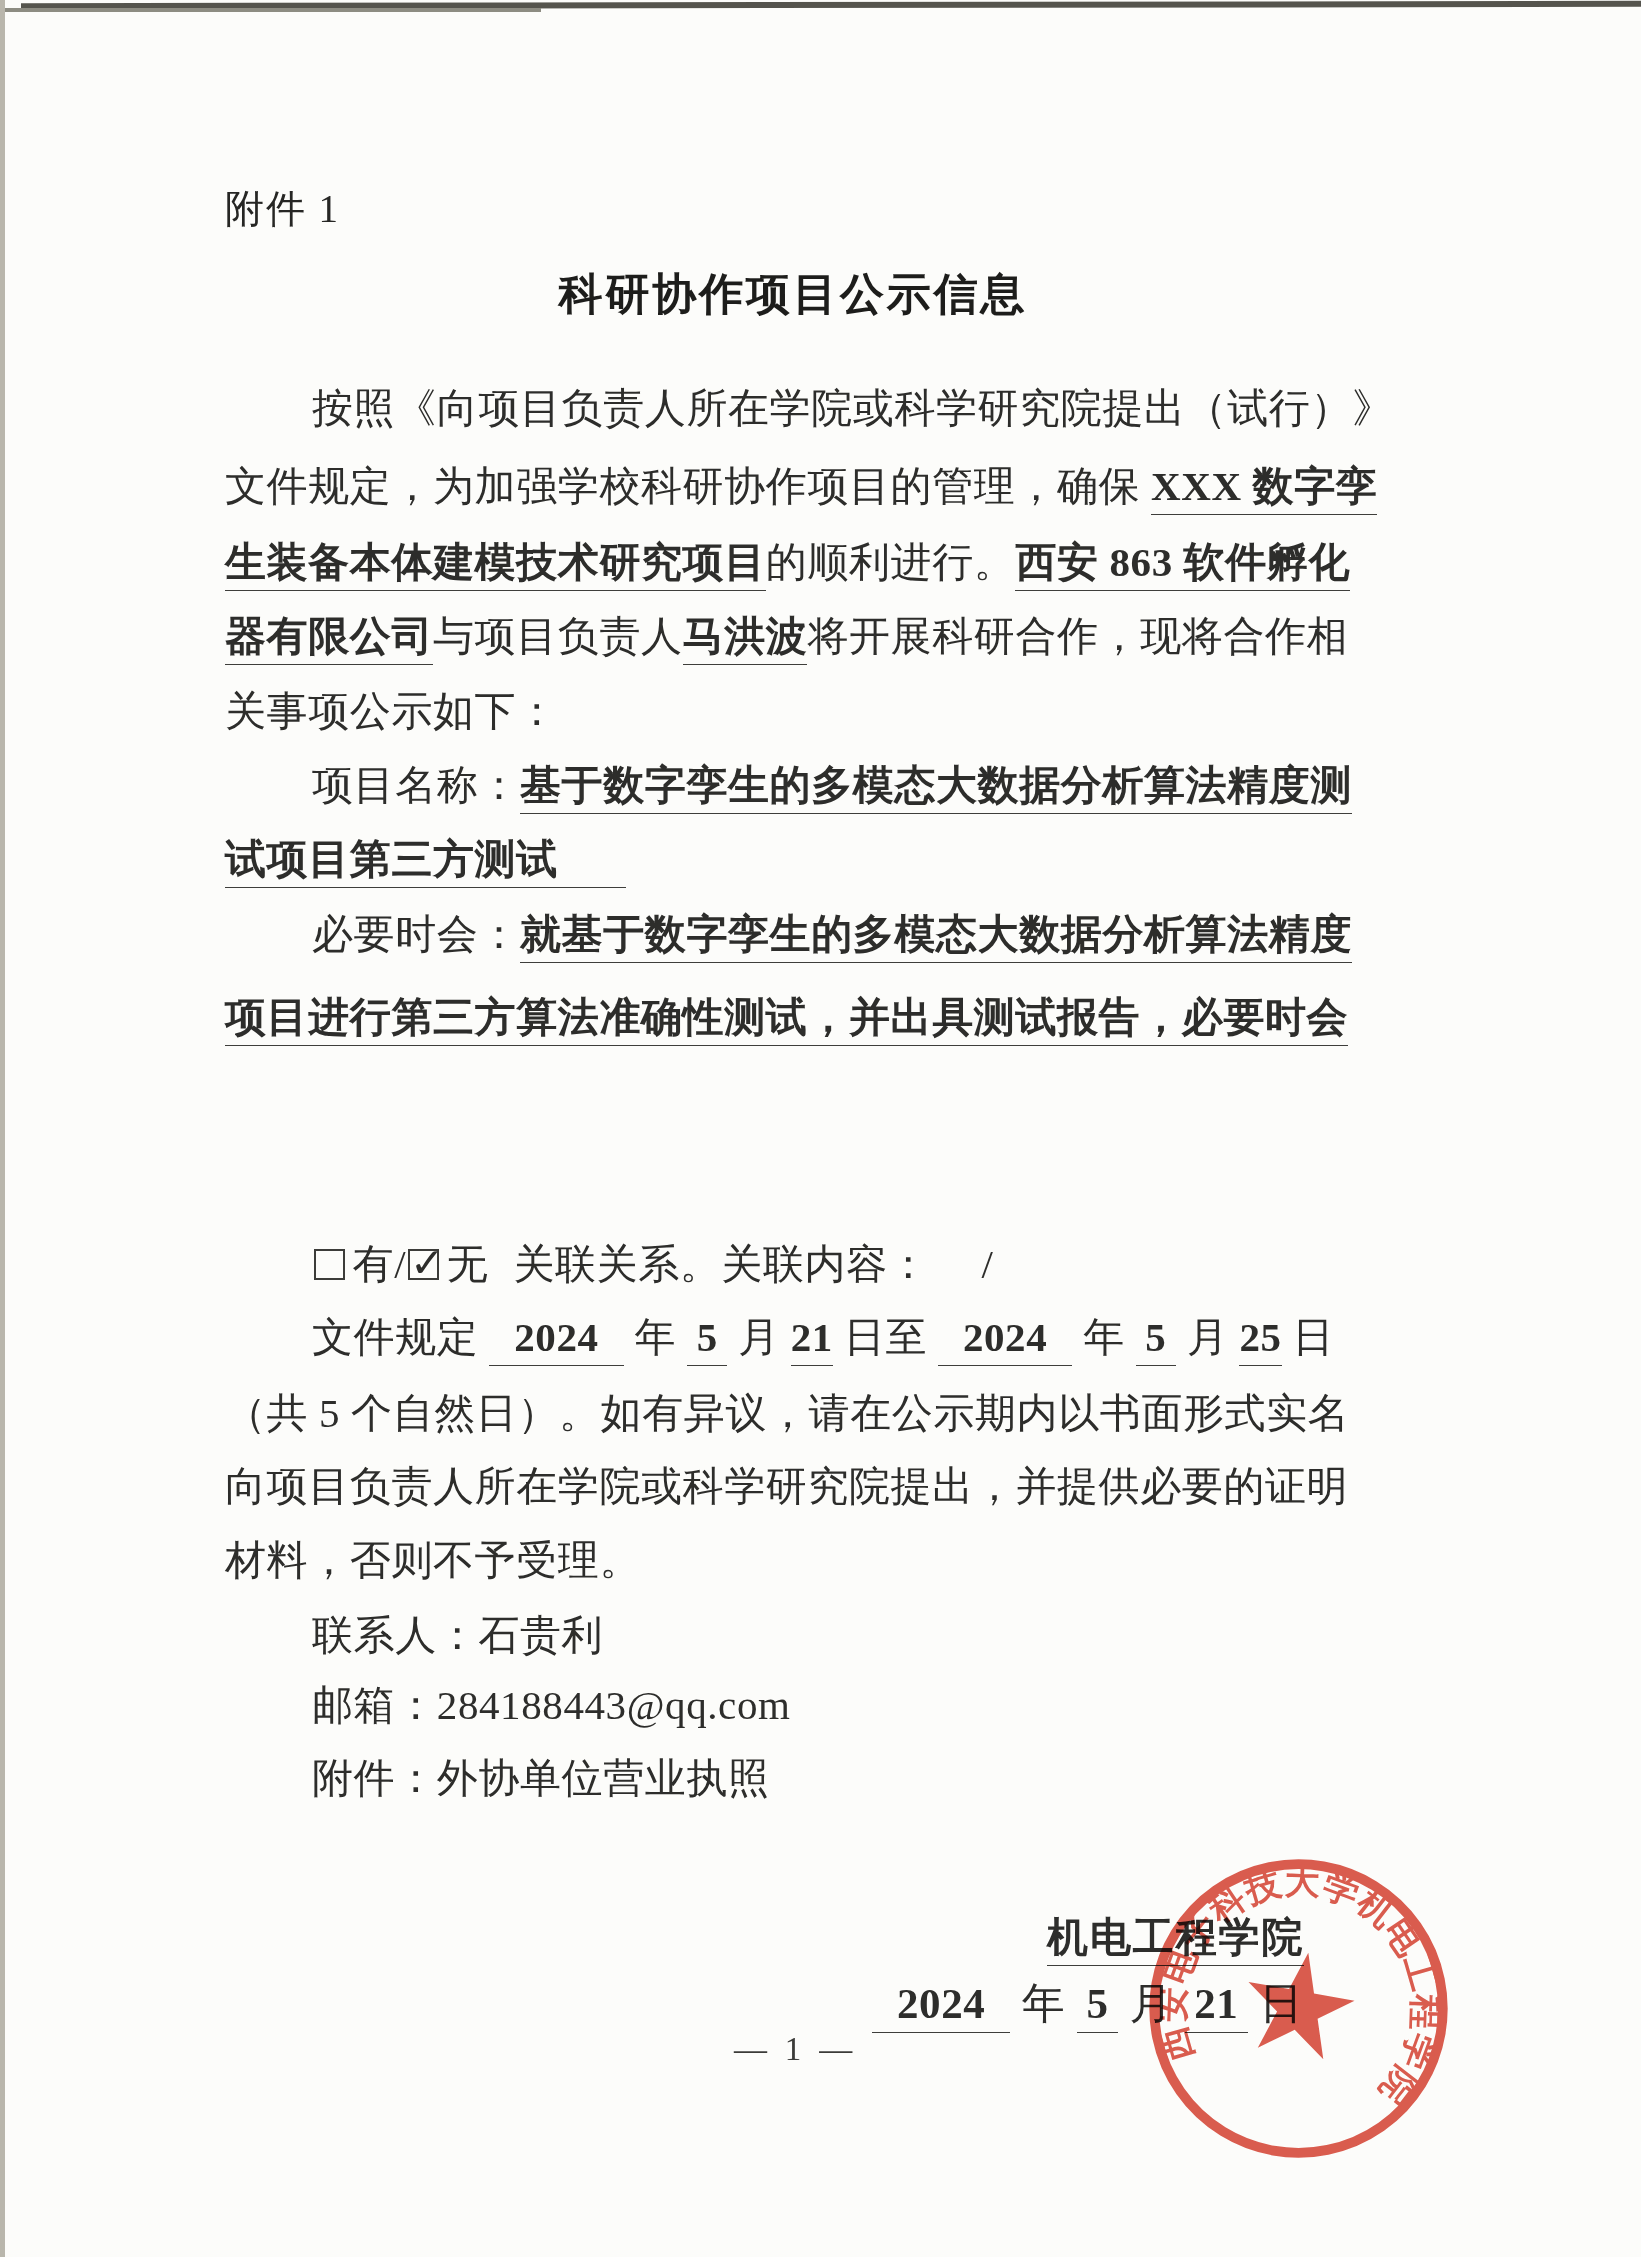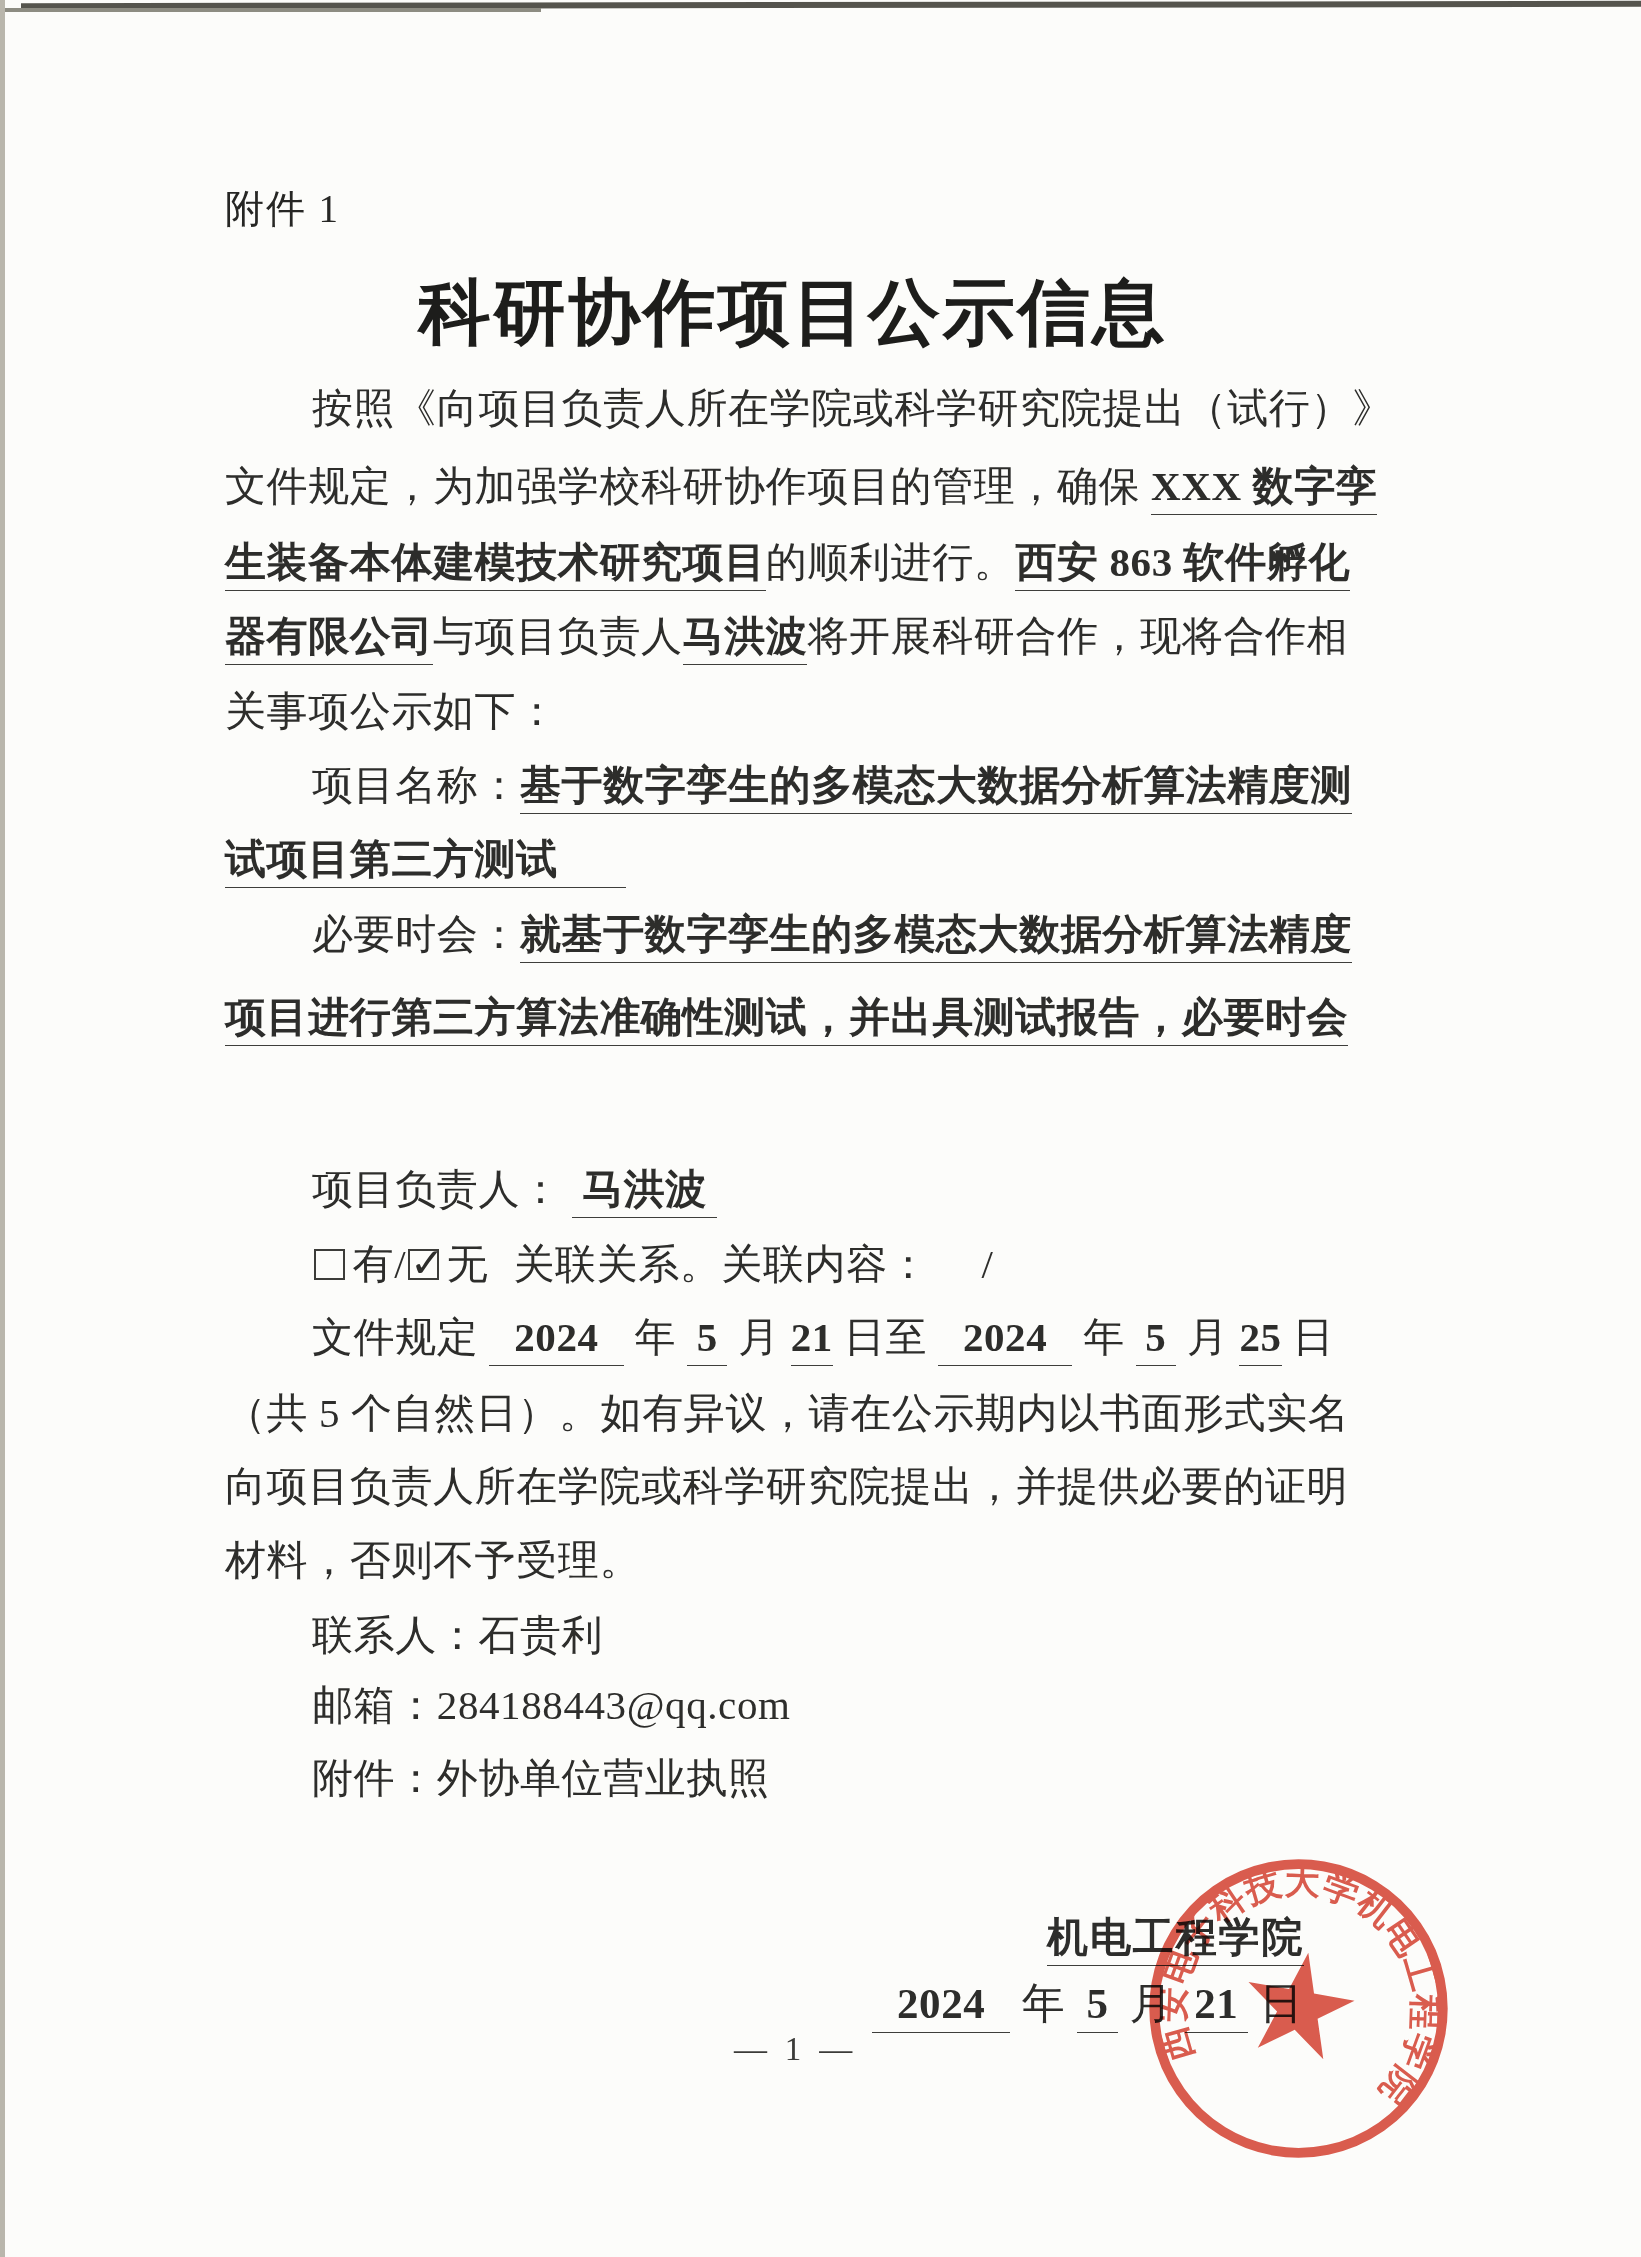--- a/index.html
+++ b/index.html
@@ -9,21 +9,21 @@
     font-family:"Liberation Serif","DejaVu Serif",serif;
     color:#2d2d2b;
   }
   
   .edge-top  { position:absolute; top:1.9px; left:21px; width:1620px; height:5.8px; background:#55544d; transform:rotate(-0.08deg); }
   .edge-top2 { position:absolute; top:7.7px; left:0; width:541px; height:3.9px; background:#8d8c82; }
   .edge-left { position:absolute; top:0; left:0; width:4.8px; height:2257px; background:#b9b6ac; }
 
   .attach { position:absolute; left:225px; top:182px; font-size:39px; letter-spacing:1.9px; color:#262624; }
   .title  { position:absolute; left:225px; top:265px; width:1136px; text-align:center;
-            font-size:72px; font-weight:bold; letter-spacing:2.9px; color:#1d1d1b; }
+            font-size:44px; font-weight:bold; letter-spacing:2.9px; color:#1d1d1b; }
 
   .line { position:absolute; left:225px; width:1197px; font-size:41px; letter-spacing:0.6px;
           line-height:54px; white-space:nowrap; }
   .ind  { padding-left:87px; }
 
   .u    { border-bottom:1.9px solid #3e3e3b; padding-bottom:4.8px;font-weight:bold; }
   .u.ext  { padding-right:68px; }
   .u.pad  { padding-left:9.7px;  padding-right:9.7px; }
   .u.padw { padding-left:25px;  padding-right:25px; }
 
@@ -64,21 +64,20 @@
 
   <div class="line ind" style="top:758px"><span>项目名称：</span><span class="u">基于数字孪生的多模态大数据分析算法精度测</span></div>
 
   <div class="line" style="top:832px"><span class="u ext">试项目第三方测试</span></div>
 
   <div class="line ind" style="top:907px"><span>必要时会：</span><span class="u">就基于数字孪生的多模态大数据分析算法精度</span></div>
 
   <div class="line" style="top:990px"><span class="u">项目进行第三方算法准确性测试，并出具测试报告，必要时会</span></div>
 
 
-  <div class="line ind" style="top:1162px"><span>项目负责人： </span><span class="u pad">马洪波</span></div>
 
   <div class="line ind" style="top:1237px"><span class="cbox"></span><span>有</span><span>/</span><span class="cbox"><span class="tick">✓</span></span><span>无</span><span class="gap-s"></span><span>关联关系。关联内容：</span><span class="gap-l"></span><span>/</span></div>
 
   <div class="line ind" style="top:1310px"><span>文件规定 </span><span class="u padw">2024</span><span> 年 </span><span class="u pad">5</span><span> 月 </span><span class="u">21</span><span> 日至 </span><span class="u padw">2024</span><span> 年 </span><span class="u pad">5</span><span> 月 </span><span class="u">25</span><span> 日</span></div>
 
   <div class="line" style="top:1386px"><span>（共 5 个自然日）。如有异议，请在公示期内以书面形式实名</span></div>
   <div class="line" style="top:1459px"><span>向项目负责人所在学院或科学研究院提出，并提供必要的证明</span></div>
   <div class="line" style="top:1533px"><span>材料，否则不予受理。</span></div>
   <div class="line ind" style="top:1608px"><span>联系人：石贵利</span></div>
   <div class="line ind" style="top:1678px"><span>邮箱：284188443@qq.com</span></div>

